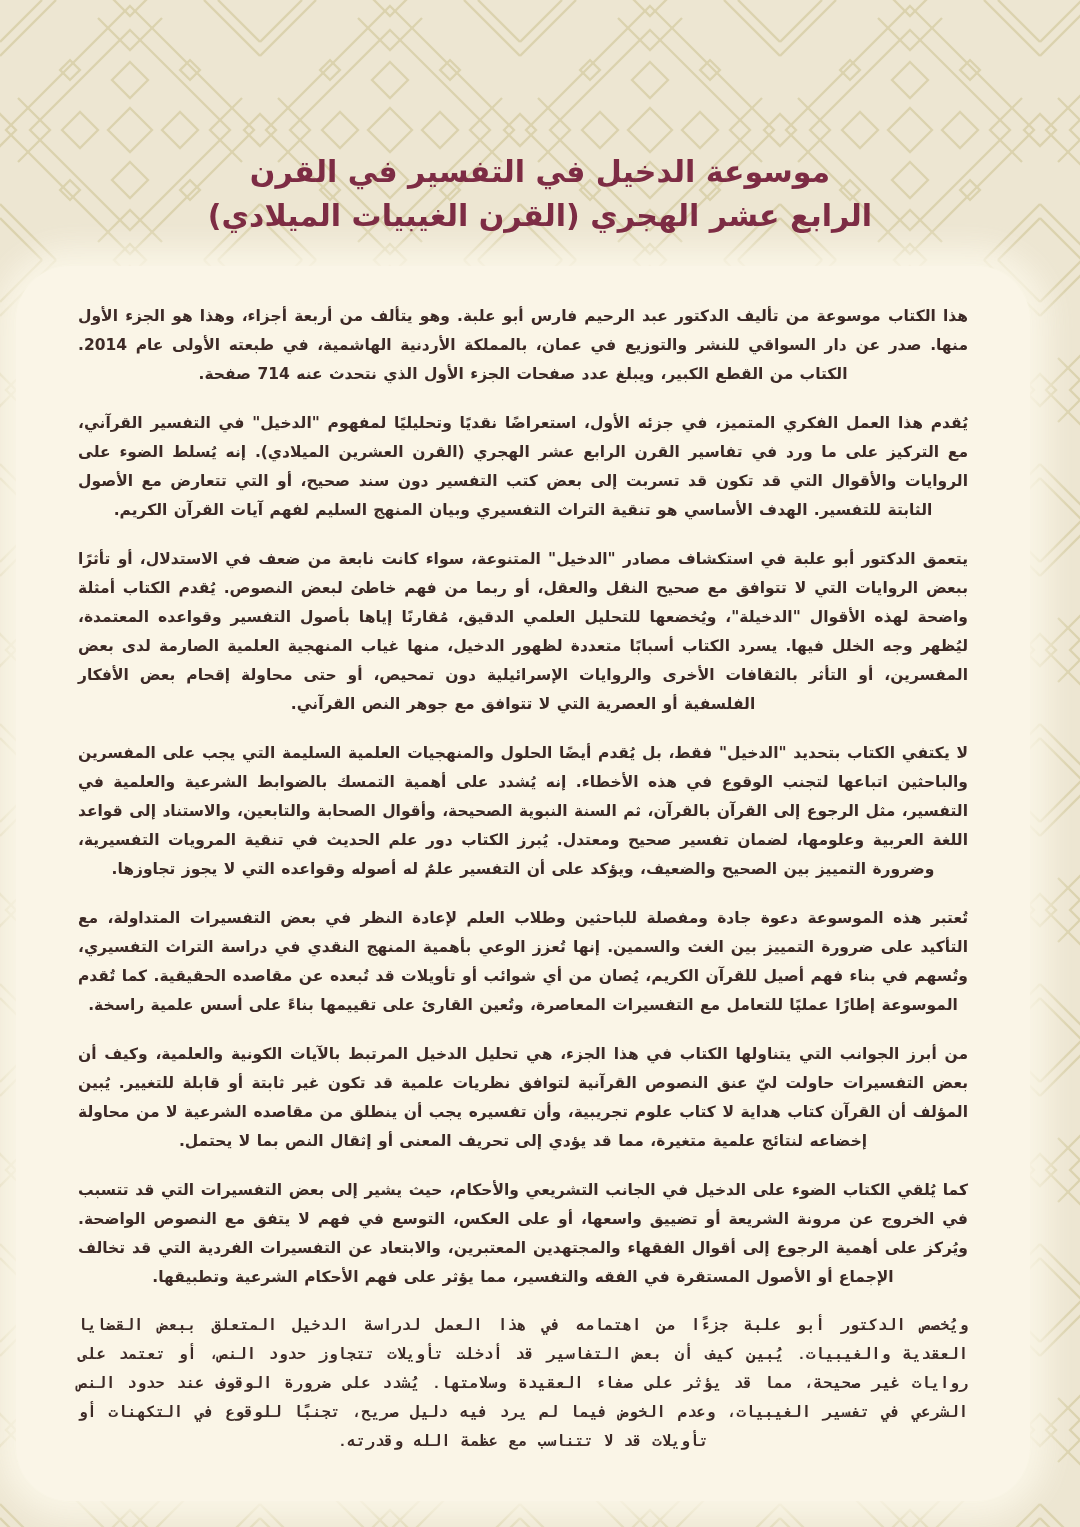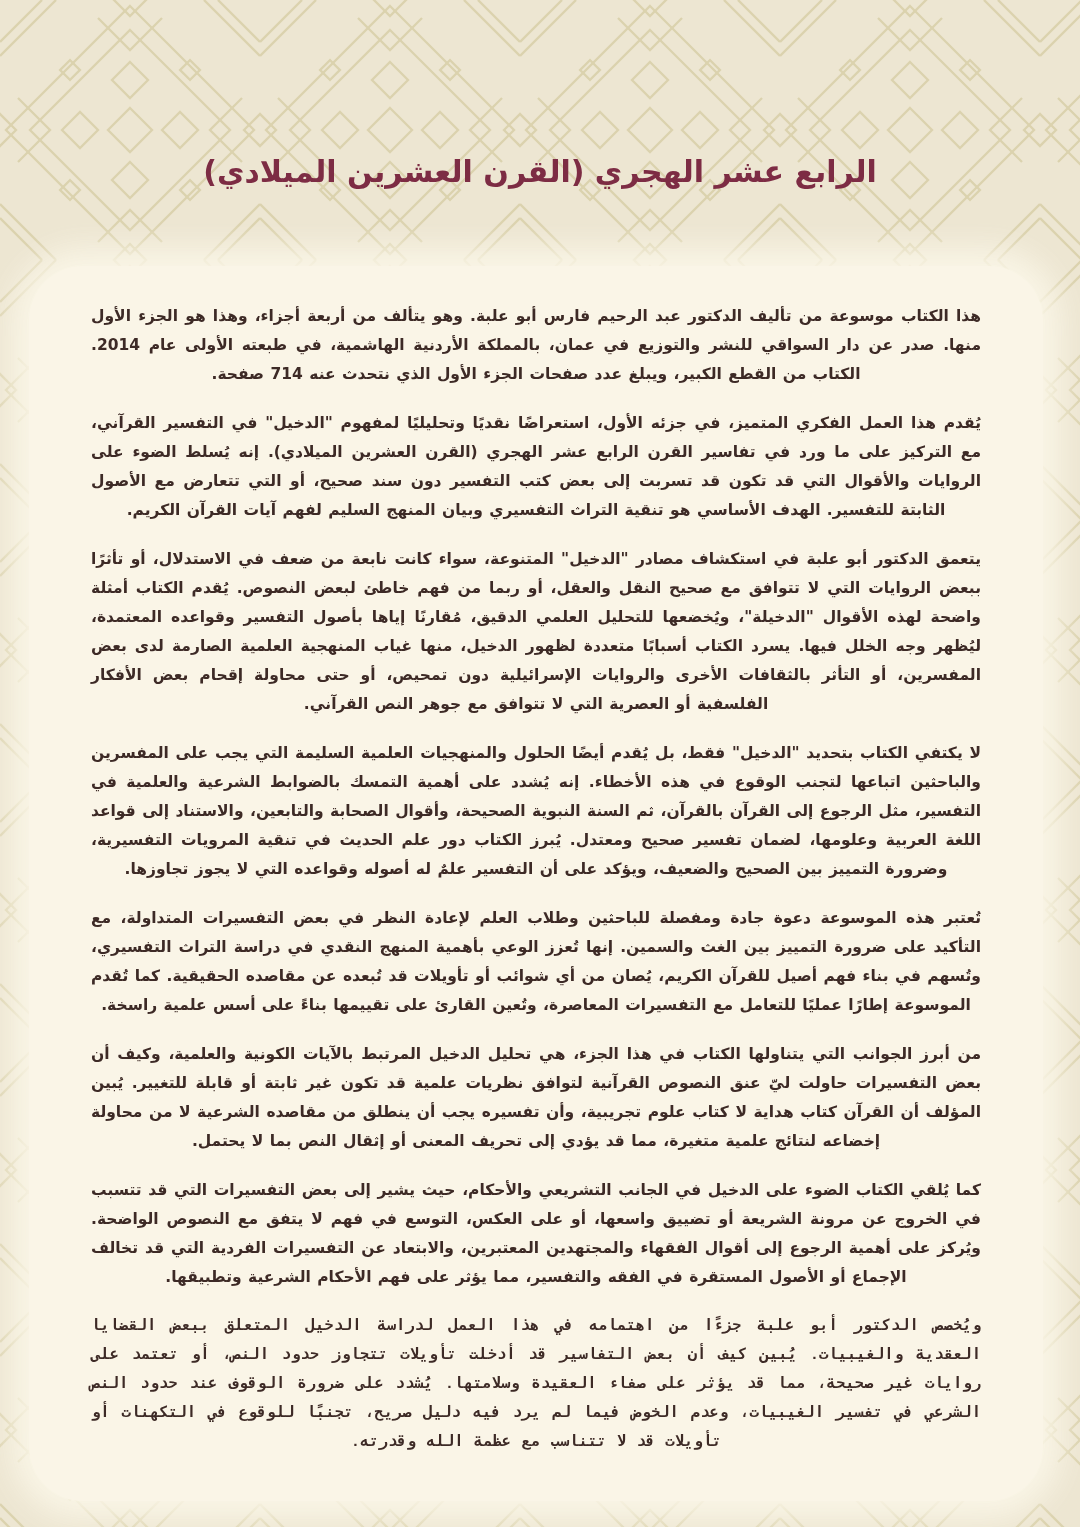--- a/index.html
+++ b/index.html
@@ -22,21 +22,21 @@
     text-align:center;
     z-index:3;
     color:#7d2c44;
     font-weight:bold;
     font-size:30px;
     line-height:1.45;
   }
   .content-card{
     position:absolute;
     top:266px;
-    left:29px;
+    left:16px;
     width:1014px;
     min-height:1138px;
     box-sizing:border-box;
     background:#faf5e7;
     border-radius:54px;
     box-shadow:0 0 30px 18px rgba(250,245,231,0.95);
     padding:36px 62px 44px 62px;
     z-index:2;
   }
   .body-text p{
@@ -94,21 +94,22 @@
           <polygon points="130,244 146,260 130,276 114,260"></polygon>
           <polygon points="-16,130 0,114 16,130 0,146"></polygon>
           <polygon points="244,130 260,114 276,130 260,146"></polygon>
         </g>
       </pattern>
     </defs>
     <rect width="1080" height="1527" fill="url(#geo)"></rect>
   </svg>
 
   <header class="title-block">
-    <div>الرابع عشر الهجري (القرن العشرين الميلادي)</div>
+    <div>موسوعة الدخيل في التفسير في القرن</div>
+    <div>الرابع عشر الهجري (القرن الغيبيات الميلادي)</div>
   </header>
 
   <main class="content-card">
     <div class="body-text">
       <p>هذا الكتاب موسوعة من تأليف الدكتور عبد الرحيم فارس أبو علبة. وهو يتألف من أربعة أجزاء، وهذا هو الجزء الأول منها. صدر عن دار السواقي للنشر والتوزيع في عمان، بالمملكة الأردنية الهاشمية، في طبعته الأولى عام 2014. الكتاب من القطع الكبير، ويبلغ عدد صفحات الجزء الأول الذي نتحدث عنه 714 صفحة.</p>
       <p>يُقدم هذا العمل الفكري المتميز، في جزئه الأول، استعراضًا نقديًا وتحليليًا لمفهوم "الدخيل" في التفسير القرآني، مع التركيز على ما ورد في تفاسير القرن الرابع عشر الهجري (القرن العشرين الميلادي). إنه يُسلط الضوء على الروايات والأقوال التي قد تكون قد تسربت إلى بعض كتب التفسير دون سند صحيح، أو التي تتعارض مع الأصول الثابتة للتفسير. الهدف الأساسي هو تنقية التراث التفسيري وبيان المنهج السليم لفهم آيات القرآن الكريم.</p>
       <p>يتعمق الدكتور أبو علبة في استكشاف مصادر "الدخيل" المتنوعة، سواء كانت نابعة من ضعف في الاستدلال، أو تأثرًا ببعض الروايات التي لا تتوافق مع صحيح النقل والعقل، أو ربما من فهم خاطئ لبعض النصوص. يُقدم الكتاب أمثلة واضحة لهذه الأقوال "الدخيلة"، ويُخضعها للتحليل العلمي الدقيق، مُقارنًا إياها بأصول التفسير وقواعده المعتمدة، ليُظهر وجه الخلل فيها. يسرد الكتاب أسبابًا متعددة لظهور الدخيل، منها غياب المنهجية العلمية الصارمة لدى بعض المفسرين، أو التأثر بالثقافات الأخرى والروايات الإسرائيلية دون تمحيص، أو حتى محاولة إقحام بعض الأفكار الفلسفية أو العصرية التي لا تتوافق مع جوهر النص القرآني.</p>
       <p>لا يكتفي الكتاب بتحديد "الدخيل" فقط، بل يُقدم أيضًا الحلول والمنهجيات العلمية السليمة التي يجب على المفسرين والباحثين اتباعها لتجنب الوقوع في هذه الأخطاء. إنه يُشدد على أهمية التمسك بالضوابط الشرعية والعلمية في التفسير، مثل الرجوع إلى القرآن بالقرآن، ثم السنة النبوية الصحيحة، وأقوال الصحابة والتابعين، والاستناد إلى قواعد اللغة العربية وعلومها، لضمان تفسير صحيح ومعتدل. يُبرز الكتاب دور علم الحديث في تنقية المرويات التفسيرية، وضرورة التمييز بين الصحيح والضعيف، ويؤكد على أن التفسير علمٌ له أصوله وقواعده التي لا يجوز تجاوزها.</p>
       <p>تُعتبر هذه الموسوعة دعوة جادة ومفصلة للباحثين وطلاب العلم لإعادة النظر في بعض التفسيرات المتداولة، مع التأكيد على ضرورة التمييز بين الغث والسمين. إنها تُعزز الوعي بأهمية المنهج النقدي في دراسة التراث التفسيري، وتُسهم في بناء فهم أصيل للقرآن الكريم، يُصان من أي شوائب أو تأويلات قد تُبعده عن مقاصده الحقيقية. كما تُقدم الموسوعة إطارًا عمليًا للتعامل مع التفسيرات المعاصرة، وتُعين القارئ على تقييمها بناءً على أسس علمية راسخة.</p>
       <p>من أبرز الجوانب التي يتناولها الكتاب في هذا الجزء، هي تحليل الدخيل المرتبط بالآيات الكونية والعلمية، وكيف أن بعض التفسيرات حاولت ليّ عنق النصوص القرآنية لتوافق نظريات علمية قد تكون غير ثابتة أو قابلة للتغيير. يُبين المؤلف أن القرآن كتاب هداية لا كتاب علوم تجريبية، وأن تفسيره يجب أن ينطلق من مقاصده الشرعية لا من محاولة إخضاعه لنتائج علمية متغيرة، مما قد يؤدي إلى تحريف المعنى أو إثقال النص بما لا يحتمل.</p>

